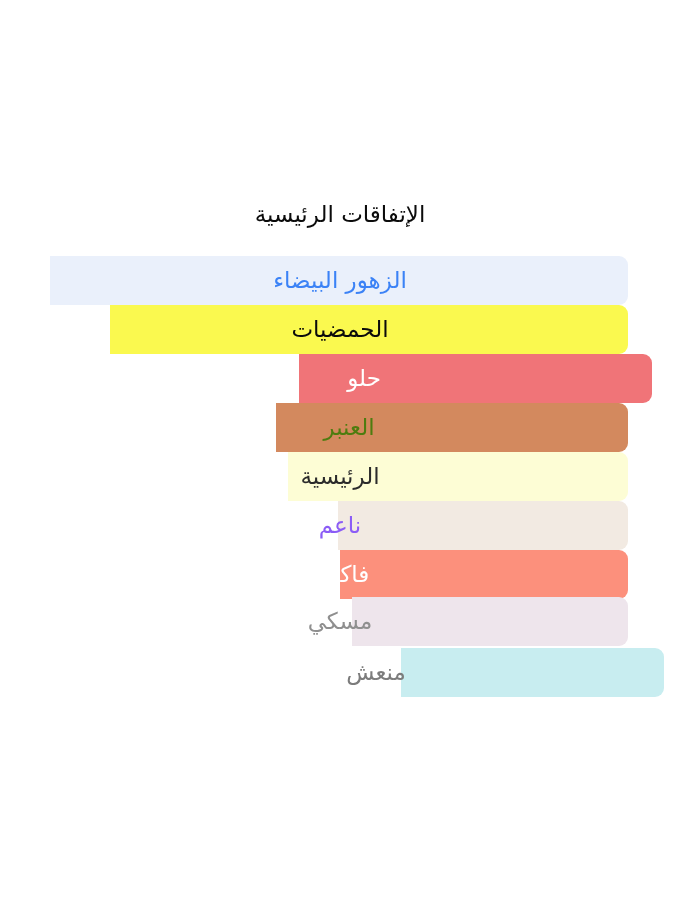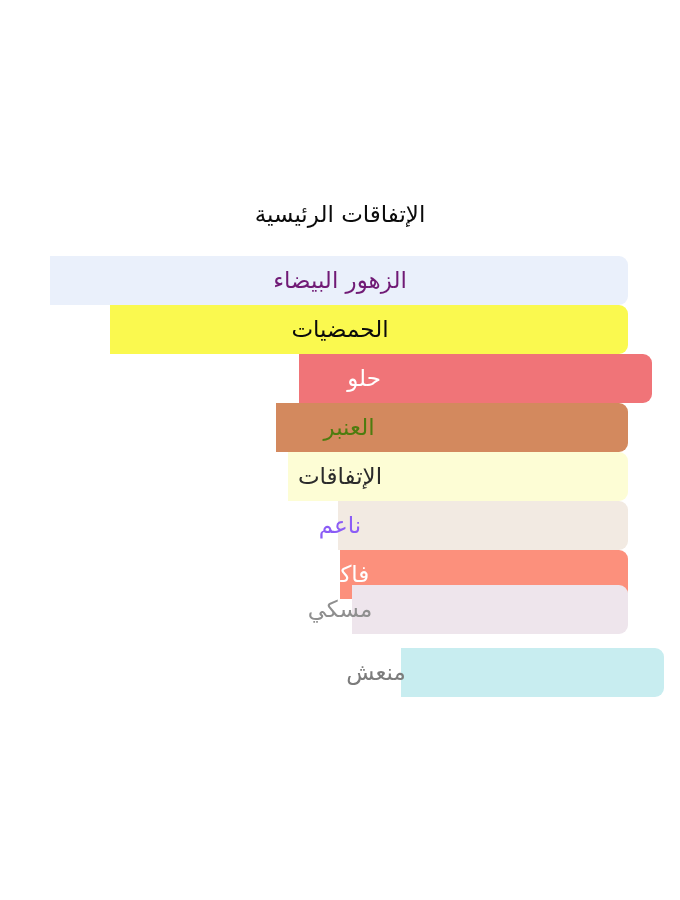--- a/index.html
+++ b/index.html
@@ -73,47 +73,47 @@
 </head>
 <body>
 
 <div id="chart-root">
 
   <div id="chart-title">الإتفاقات الرئيسية</div>
 
   <div id="funnel-rows">
       <div class="funnel-row" style="top: 256px; height: 49px;">
         <div class="funnel-bar" style="left: 50px; width: 578px; height: 49px; background: rgb(234, 240, 251);"></div>
-        <div class="funnel-label" style="color: #701a75; height: 49px; line-height: 49px;">الزهور البيضاء</div>
+        <div class="funnel-label" style="color: #3b82f6; height: 49px; line-height: 49px;">الزهور البيضاء</div>
       </div>
       <div class="funnel-row" style="top: 305px; height: 49px;">
         <div class="funnel-bar" style="left: 110px; width: 518px; height: 49px; background: rgb(250, 249, 79);"></div>
         <div class="funnel-label" style="color: rgb(11, 11, 11); height: 49px; line-height: 49px;">الحمضيات</div>
       </div>
       <div class="funnel-row" style="top: 354px; height: 49px; margin-left: 24px;">
         <div class="funnel-bar" style="left: 275px; width: 353px; height: 49px; background: rgb(240, 116, 120);"></div>
         <div class="funnel-label" style="color: rgb(255, 255, 255); height: 49px; line-height: 49px;">حلو</div>
       </div>
       <div class="funnel-row" style="top: 403px; height: 49px;">
         <div class="funnel-bar" style="left: 276px; width: 352px; height: 49px; background: rgb(211, 137, 94);"></div>
         <div class="funnel-label" style="color: #4d7c0f; height: 49px; line-height: 49px; padding-left: 9px;">العنبر</div>
       </div>
       <div class="funnel-row" style="top: 452px; height: 49px;">
         <div class="funnel-bar" style="left: 288px; width: 340px; height: 49px; background: rgb(253, 253, 213);"></div>
-        <div class="funnel-label" style="color: rgb(43, 43, 43); height: 49px; line-height: 49px;">الإتفاقات</div>
+        <div class="funnel-label" style="color: rgb(43, 43, 43); height: 49px; line-height: 49px;">الرئيسية</div>
       </div>
       <div class="funnel-row" style="top: 501px; height: 49px;">
         <div class="funnel-bar" style="left: 338px; width: 290px; height: 49px; background: rgb(242, 234, 226);"></div>
         <div class="funnel-label" style="color: #8b5cf6; height: 49px; line-height: 49px;">ناعم</div>
       </div>
       <div class="funnel-row" style="top: 550px; height: 49px;">
         <div class="funnel-bar" style="left: 340px; width: 288px; height: 49px; background: rgb(252, 144, 124);"></div>
         <div class="funnel-label" style="color: rgb(255, 255, 255); height: 49px; line-height: 49px;">فاكهي</div>
       </div>
-      <div class="funnel-row" style="top: 585px; height: 49px; text-align: center;">
+      <div class="funnel-row" style="top: 597px; height: 49px; text-align: center;">
         <div class="funnel-bar" style="left: 352px; width: 276px; height: 49px; background: rgb(238, 229, 236);"></div>
         <div class="funnel-label" style="color: rgb(143, 143, 143); height: 49px; line-height: 49px;">مسكي</div>
       </div>
       <div class="funnel-row" style="top: 648px; height: 49px; margin-left: 36px;">
         <div class="funnel-bar" style="left: 365px; width: 263px; height: 49px; background: rgb(200, 237, 240);"></div>
         <div class="funnel-label" style="color: rgb(124, 124, 124); height: 49px; line-height: 49px;">منعش</div>
       </div>
     </div>
 
 </div>

